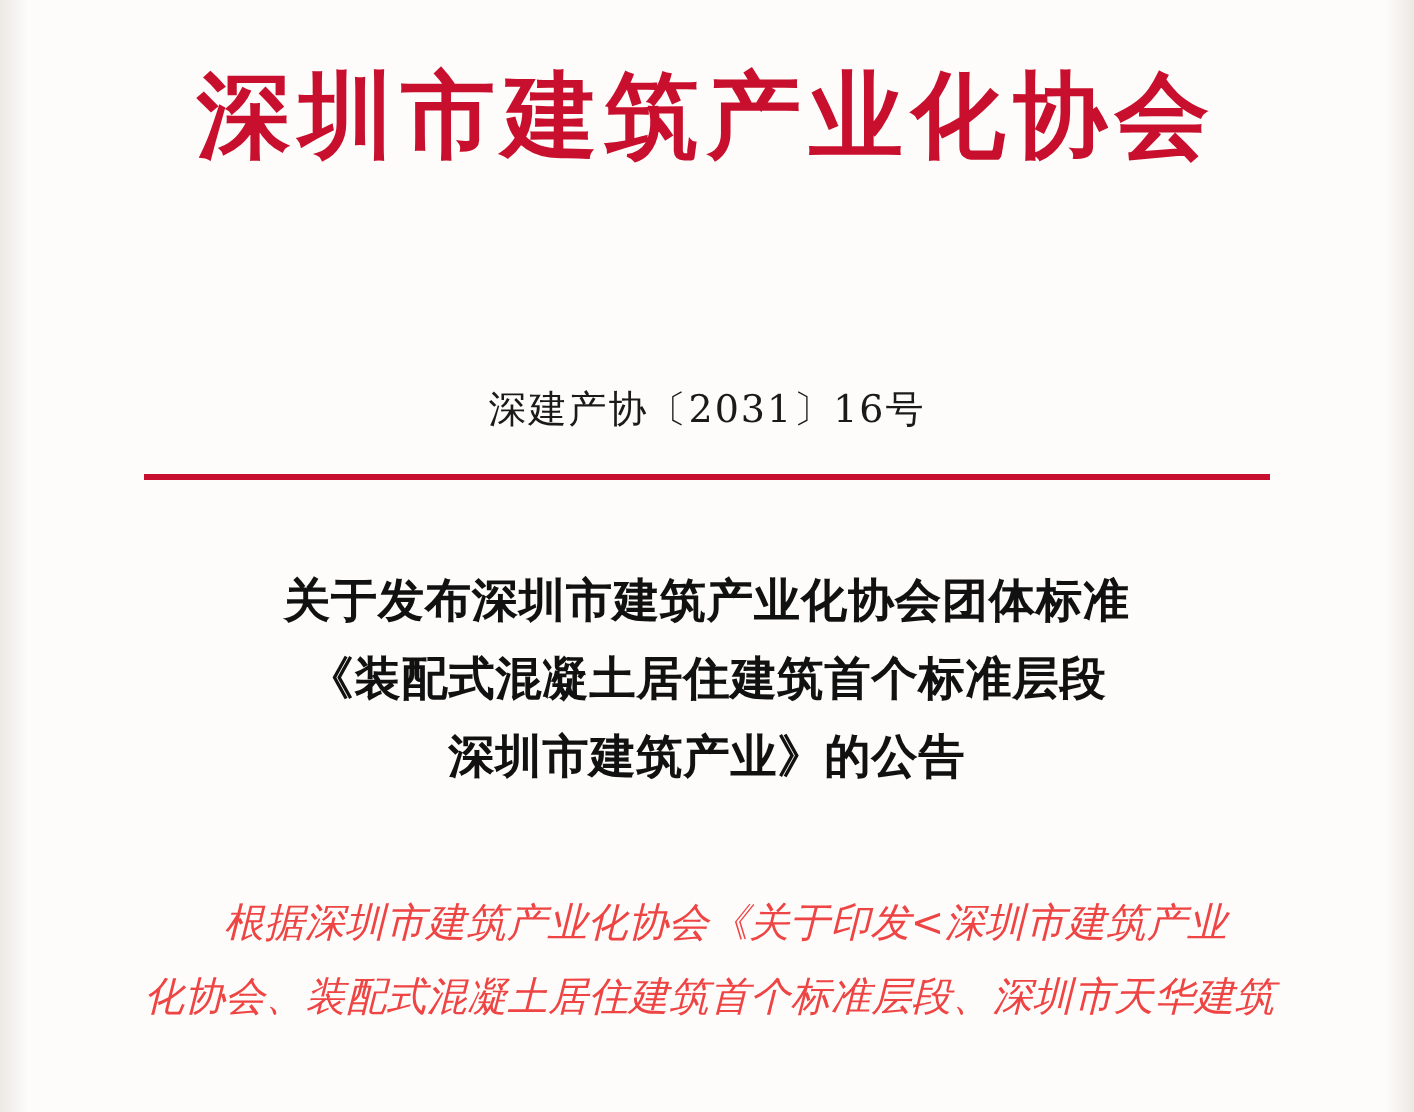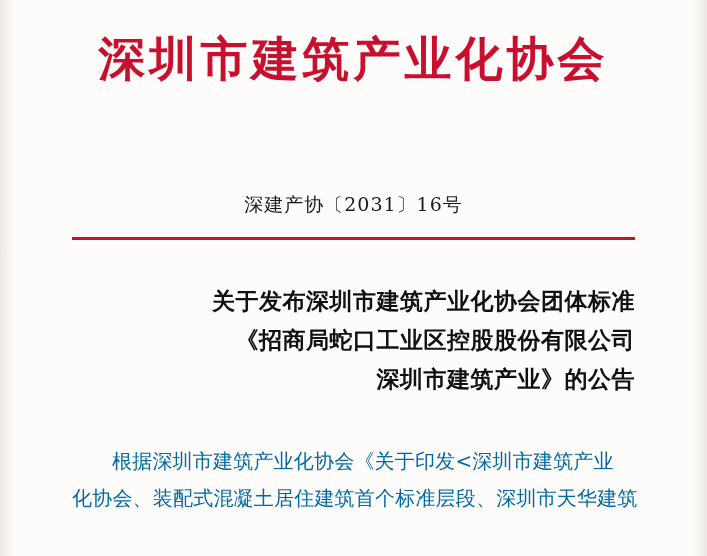--- a/index.html
+++ b/index.html
@@ -68,34 +68,34 @@
     color: #111111;
     font-family: "DejaVu Serif", "Liberation Serif", serif;
     font-weight: bold;
     font-size: 23px;
     line-height: 39px;
     letter-spacing: 0.5px;
   }
   .doc-title .line {
     display: block;
     white-space: nowrap;
-    text-align: right;
   }
   
   .body-text {
     position: absolute;
     top: 443px;
     left: 72px;
     width: 566px;
-    color: #0369a1;
+    color: #ef4444;
     font-family: "DejaVu Serif", "Liberation Serif", serif;
     font-size: 20px;
     line-height: 37px;
     letter-spacing: 0.2px;
     text-align: justify;
+    font-style: italic;
   }
   .body-text .indent {
     display: inline-block;
     width: 40px;
   }
   .body-text .ln {
     display: block;
     white-space: nowrap;
   }
   
@@ -123,21 +123,21 @@
   <div class="edge-right"></div>
 
   <div class="org-title">深圳市建筑产业化协会</div>
 
   <div class="doc-number">深建产协〔2031〕16号</div>
 
   <div class="red-rule"></div>
 
   <div class="doc-title">
     <span class="line">关于发布深圳市建筑产业化协会团体标准</span>
-    <span class="line">《招商局蛇口工业区控股股份有限公司</span>
+    <span class="line">《装配式混凝土居住建筑首个标准层段</span>
     <span class="line">深圳市建筑产业》的公告</span>
   </div>
 
   <div class="body-text">
     <span class="ln"><span class="indent"></span><span>根据深圳市建筑产业化协会《关于印发&lt;深圳市建筑产业</span></span>
     <span class="ln">化协会、装配式混凝土居住建筑首个标准层段、深圳市天华建筑</span>
   </div>
 
 </div>
 

